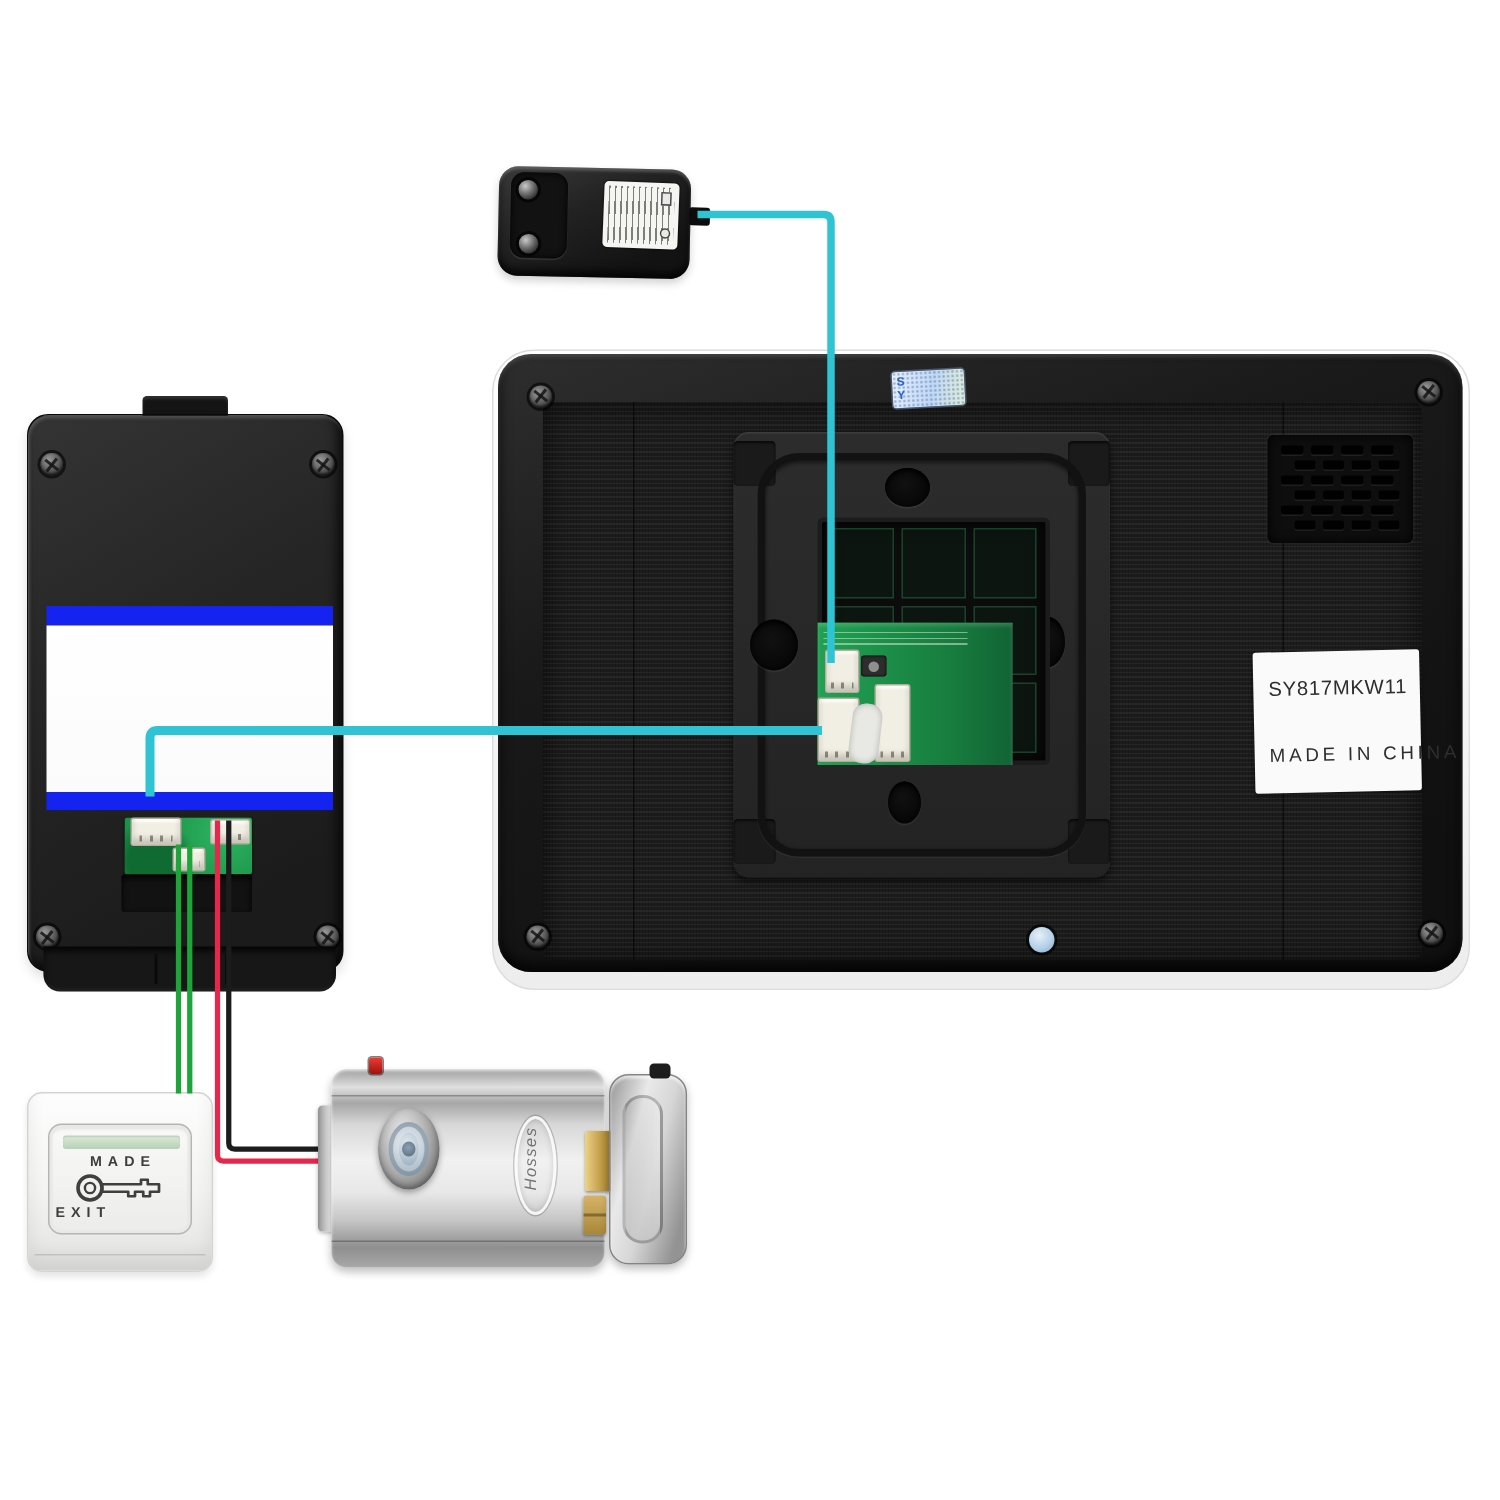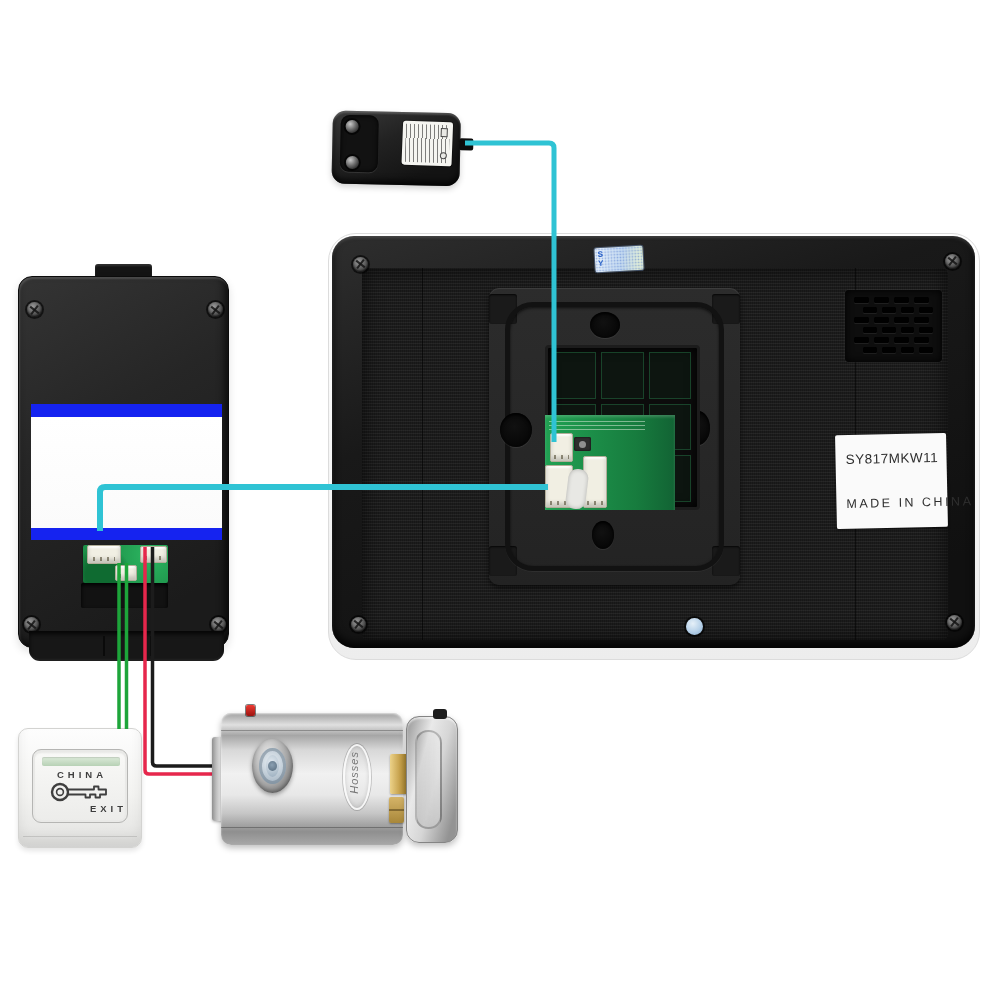--- a/index.html
+++ b/index.html
@@ -135,21 +135,21 @@
   .eb-plate{inset:0;border-radius:10px;background:linear-gradient(180deg,#fdfdfd,#f3f3f1 55%,#e2e2e0);
     border:1px solid #d3d3d1;box-shadow:0 3px 5px rgba(0,0,0,.1),inset 0 -10px 12px rgba(0,0,0,.07);}
   .eb-plate::after{content:"";position:absolute;left:4px;right:4px;bottom:10px;height:1px;background:rgba(0,0,0,.12);}
   .eb-inner{left:14px;top:21px;width:96px;height:74px;border-radius:9px;
     background:linear-gradient(180deg,#f9f9f7,#ececea);border:1px solid #b5b5b3;
     box-shadow:inset 0 0 0 2px #e9e9e7,inset 0 2px 3px rgba(0,0,0,.14);}
   .eb-strip{left:9px;top:7px;width:78px;height:9px;border-radius:2px;
     background:linear-gradient(#dcead9,#b7d1b5);box-shadow:inset 0 1px 1px rgba(0,0,0,.12);}
   .eb-door{left:0;top:19px;width:100%;text-align:center;font-size:9.5px;font-weight:bold;
     letter-spacing:4px;color:#3d3d3d;text-indent:4px;}
-  .eb-exit{left:0;top:53px;width:100%;text-align:right;font-size:9.5px;font-weight:bold;
+  .eb-exit{left:0;top:53px;width:100%;text-align:left;font-size:9.5px;font-weight:bold;
     letter-spacing:4px;color:#3d3d3d;text-indent:4px;}
   .eb-key{left:17px;top:30px;width:62px;height:24px;}
 
   
   .lock{left:205px;top:698px;width:260px;height:152px;z-index:6;}
   .lk-plate{left:7px;top:39px;width:19px;height:84px;border-radius:3px;
     background:linear-gradient(90deg,#8f8f8f,#e8e8e8 40%,#c6c6c6 70%,#858585);box-shadow:0 1px 3px rgba(0,0,0,.3);}
   .lk-body{left:16px;top:15px;width:182px;height:132px;border-radius:10px;
     background:linear-gradient(180deg,#9f9f9f 0%,#e0e0e0 9%,#a6a6a6 17%,#d8d8d8 28%,#f1f1f1 46%,#e8e8e8 62%,#c6c6c6 76%,#8f8f8f 90%,#a8a8a8 100%);
     box-shadow:inset 0 1px 2px rgba(255,255,255,.7),0 3px 6px rgba(0,0,0,.25);}
@@ -315,21 +315,21 @@
           <div class="m-ribbon"></div>
         </div>
       </div>
     </div>
   </div>
 
   <div class="exitbtn">
     <div class="eb-plate"></div>
     <div class="eb-inner">
       <div class="eb-strip"></div>
-      <div class="eb-door">CHINA</div>
+      <div class="eb-door">MADE</div>
       <svg class="eb-key" viewBox="0 0 62 24">
         <circle cx="10" cy="12" r="8" fill="none" stroke="#3f3f3f" stroke-width="2.4"></circle>
         <circle cx="10" cy="12" r="3.4" fill="none" stroke="#3f3f3f" stroke-width="1.6"></circle>
         <path d="M18 9.5 H44 V6.5 H48.5 V9.5 H56 V14.5 H50 V17.5 H45.5 V14.5 H40 V17.5 H35.5 V14.5 H18 Z" fill="none" stroke="#3f3f3f" stroke-width="1.8" stroke-linejoin="round"></path>
       </svg>
       <div class="eb-exit">EXIT</div>
     </div>
   </div>
 
   <svg id="wires" viewBox="0 0 1000 1000">

